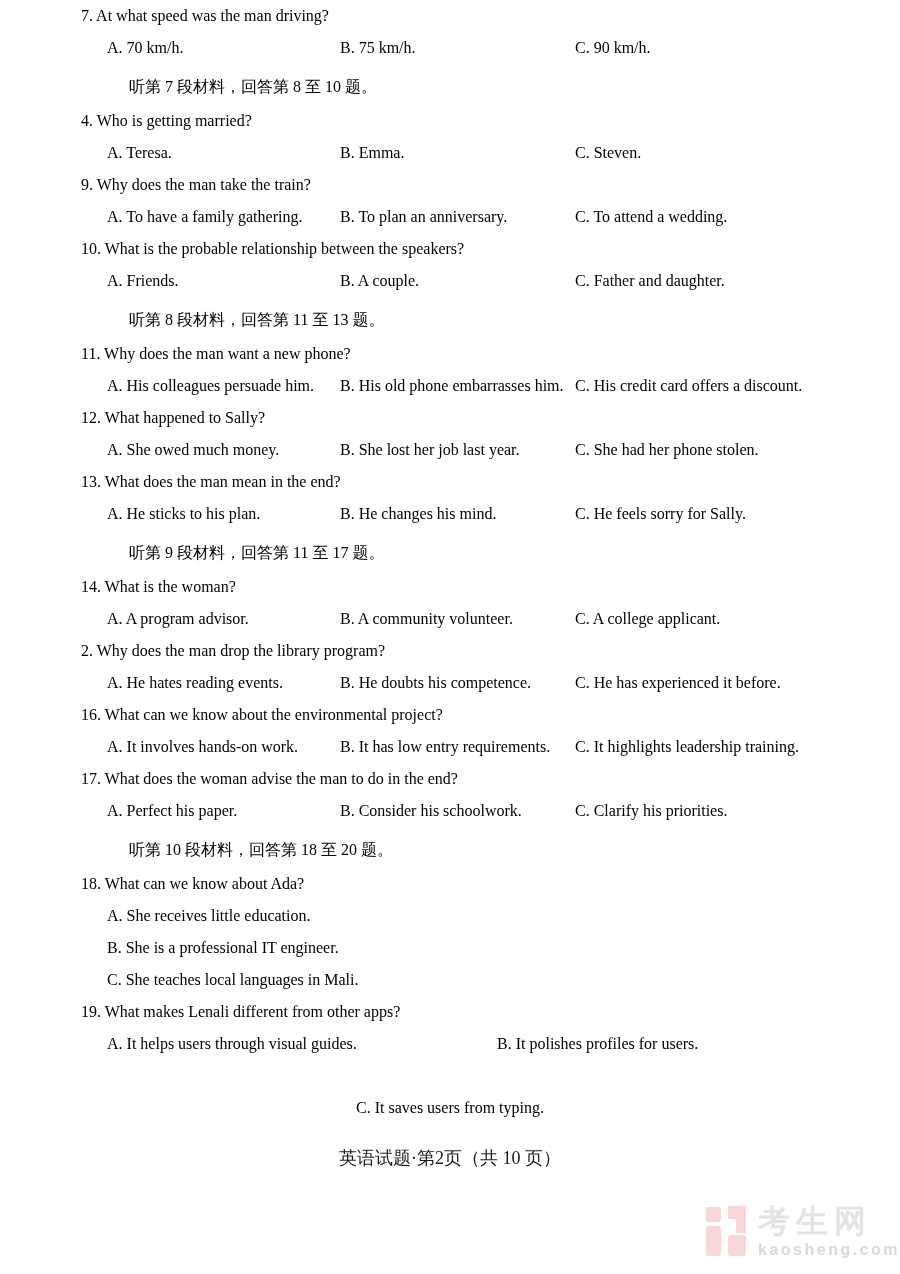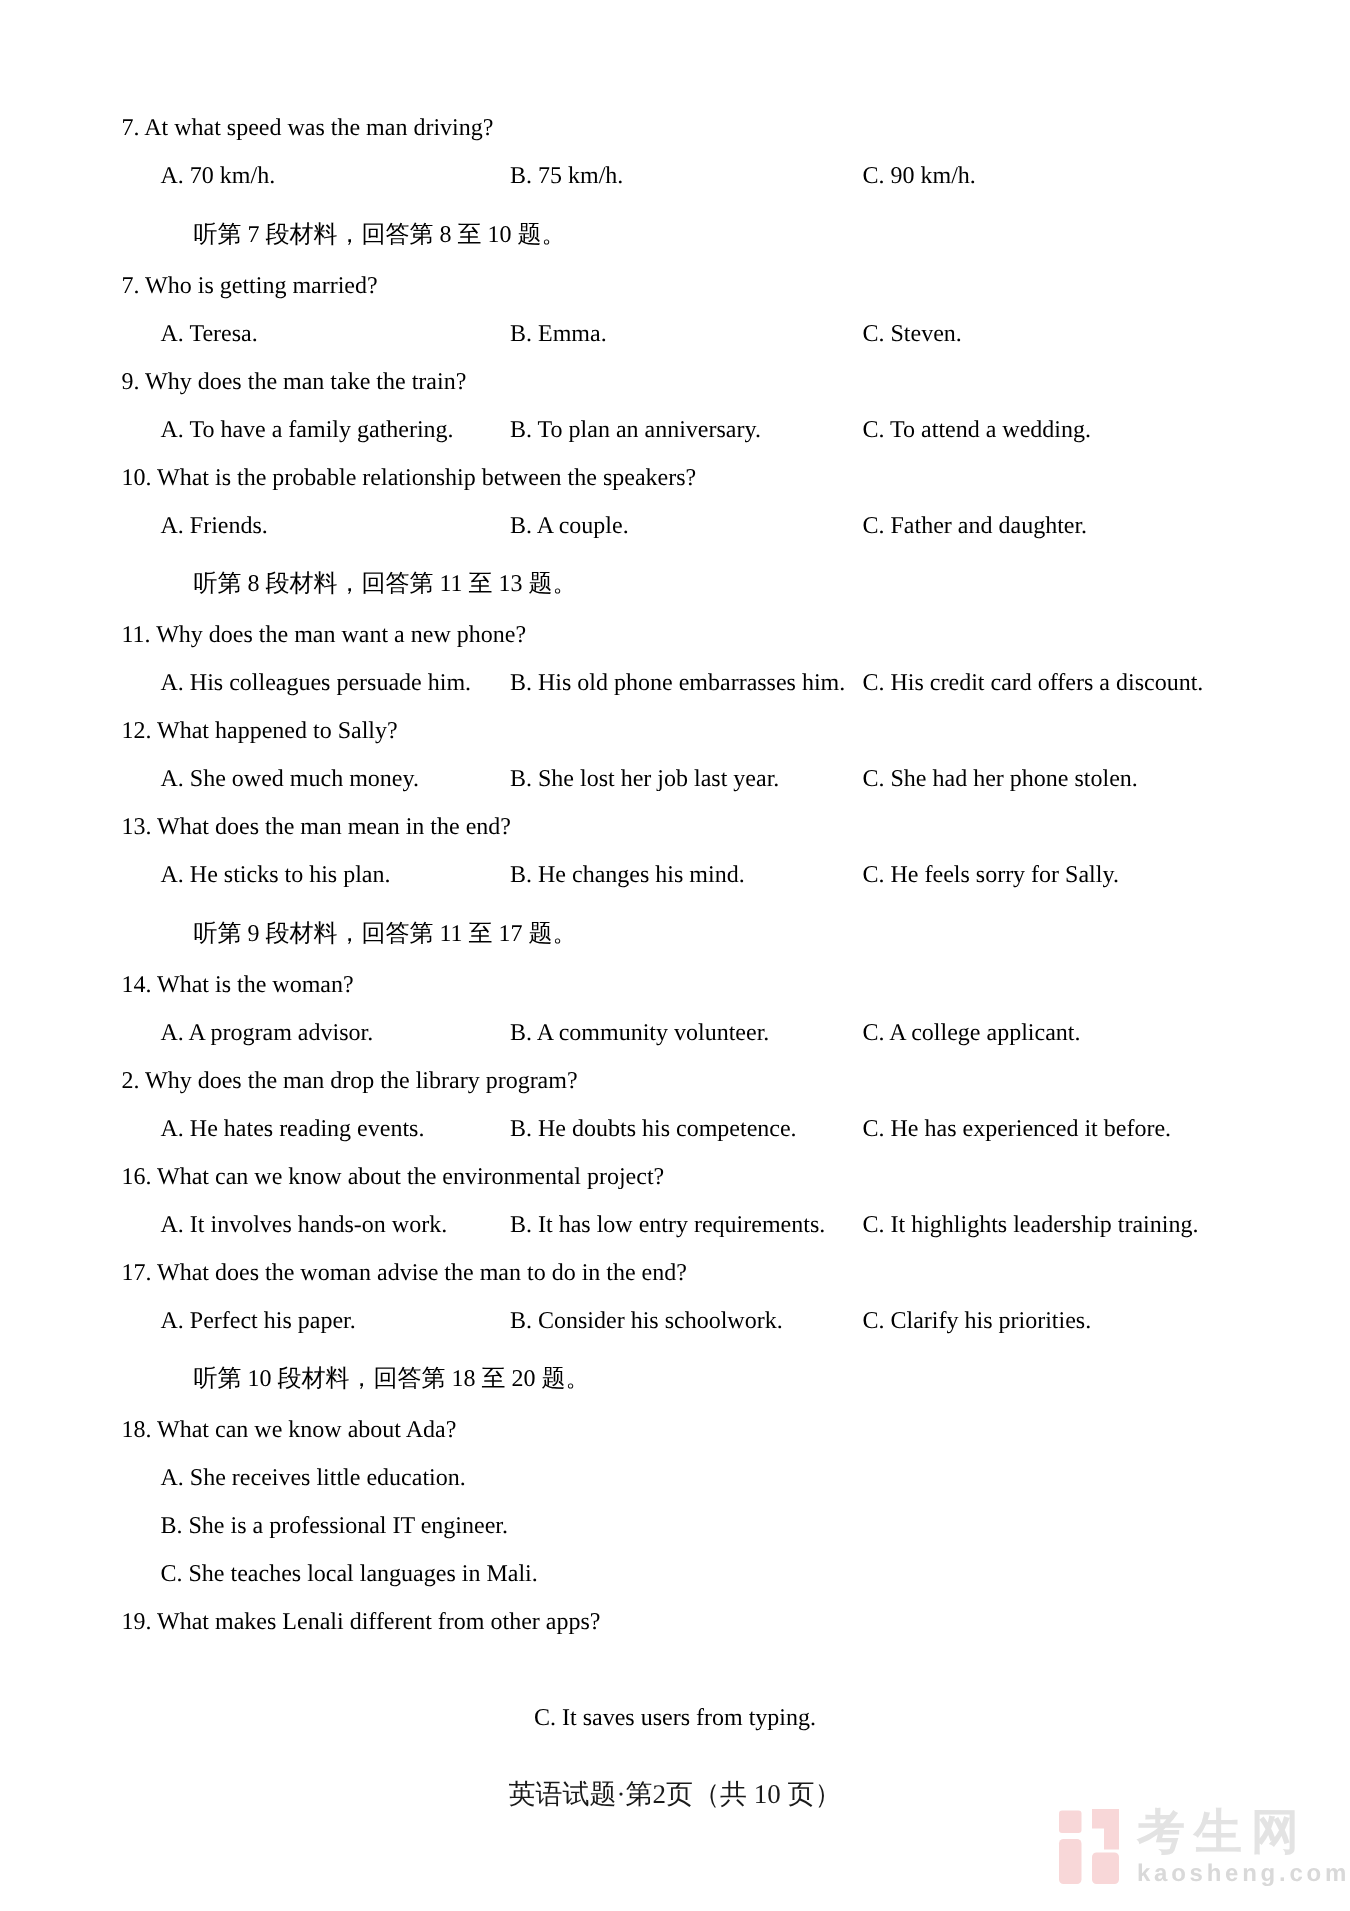--- a/index.html
+++ b/index.html
@@ -7,21 +7,21 @@
     position: relative;
     width: 900px;
     height: 1274px;
     background: #ffffff;
     font-family: "Liberation Serif", "DejaVu Serif", serif;
     font-size: 16px;
     color: #000000;
     overflow: hidden;
     margin: 0 auto;
   }
-  .content { padding-top: 70px; }
+  .content { }
   .line { height: 32px; line-height: 32px; white-space: nowrap; }
   .q { padding-left: 81px; }
   .sec { padding-left: 81px; margin-top: 7px; margin-bottom: 2px; margin-left: 48px; }
   .opts { display: flex; padding-left: 107px; }
   .opts .c1 { width: 233px; }
   .opts .c2 { width: 235px; }
   .opts .c3 { flex: 1; }
   .opts .c1wide { width: 390px; }
   .optline { padding-left: 107px; }
   .optcenter { text-align: center; margin-top: 32px; }
@@ -71,21 +71,21 @@
 
     <div class="line q">7. At what speed was the man driving?</div>
     <div class="line opts">
       <span class="c1">A. 70 km/h.</span>
       <span class="c2">B. 75 km/h.</span>
       <span class="c3">C. 90 km/h.</span>
     </div>
 
     <div class="line sec">听第 7 段材料，回答第 8 至 10 题。</div>
 
-    <div class="line q">7. Who is getting married?</div>
+    <div class="line q">4. Who is getting married?</div>
     <div class="line opts">
       <span class="c1">A. Teresa.</span>
       <span class="c2">B. Emma.</span>
       <span class="c3">C. Steven.</span>
     </div>
 
     <div class="line q">9. Why does the man take the train?</div>
     <div class="line opts">
       <span class="c1">A. To have a family gathering.</span>
       <span class="c2">B. To plan an anniversary.</span>
@@ -153,20 +153,24 @@
     </div>
 
     <div class="line sec">听第 10 段材料，回答第 18 至 20 题。</div>
 
     <div class="line q">18. What can we know about Ada?</div>
     <div class="line optline">A. She receives little education.</div>
     <div class="line optline">B. She is a professional IT engineer.</div>
     <div class="line optline">C. She teaches local languages in Mali.</div>
 
     <div class="line q">19. What makes Lenali different from other apps?</div>
+    <div class="line opts">
+      <span class="c1wide">A. It helps users through visual guides.</span>
+      <span class="c3">B. It polishes profiles for users.</span>
+    </div>
     <div class="line optcenter">C. It saves users from typing.</div>
 
     <div class="footer">英语试题·第2页（共 10 页）</div>
   </div>
 
   <div class="watermark">
     <svg class="wm-logo" width="52" height="58" viewBox="0 0 52 58">
       <rect x="6" y="5" width="15" height="15" rx="2" fill="#f8d7d8"></rect>
       <path d="M28,4 L46,4 L46,31 L36,31 L36,17 L28,17 Z" fill="#f8d7d8"></path>
       <rect x="6" y="24" width="15" height="30" rx="3" fill="#f8d7d8"></rect>

